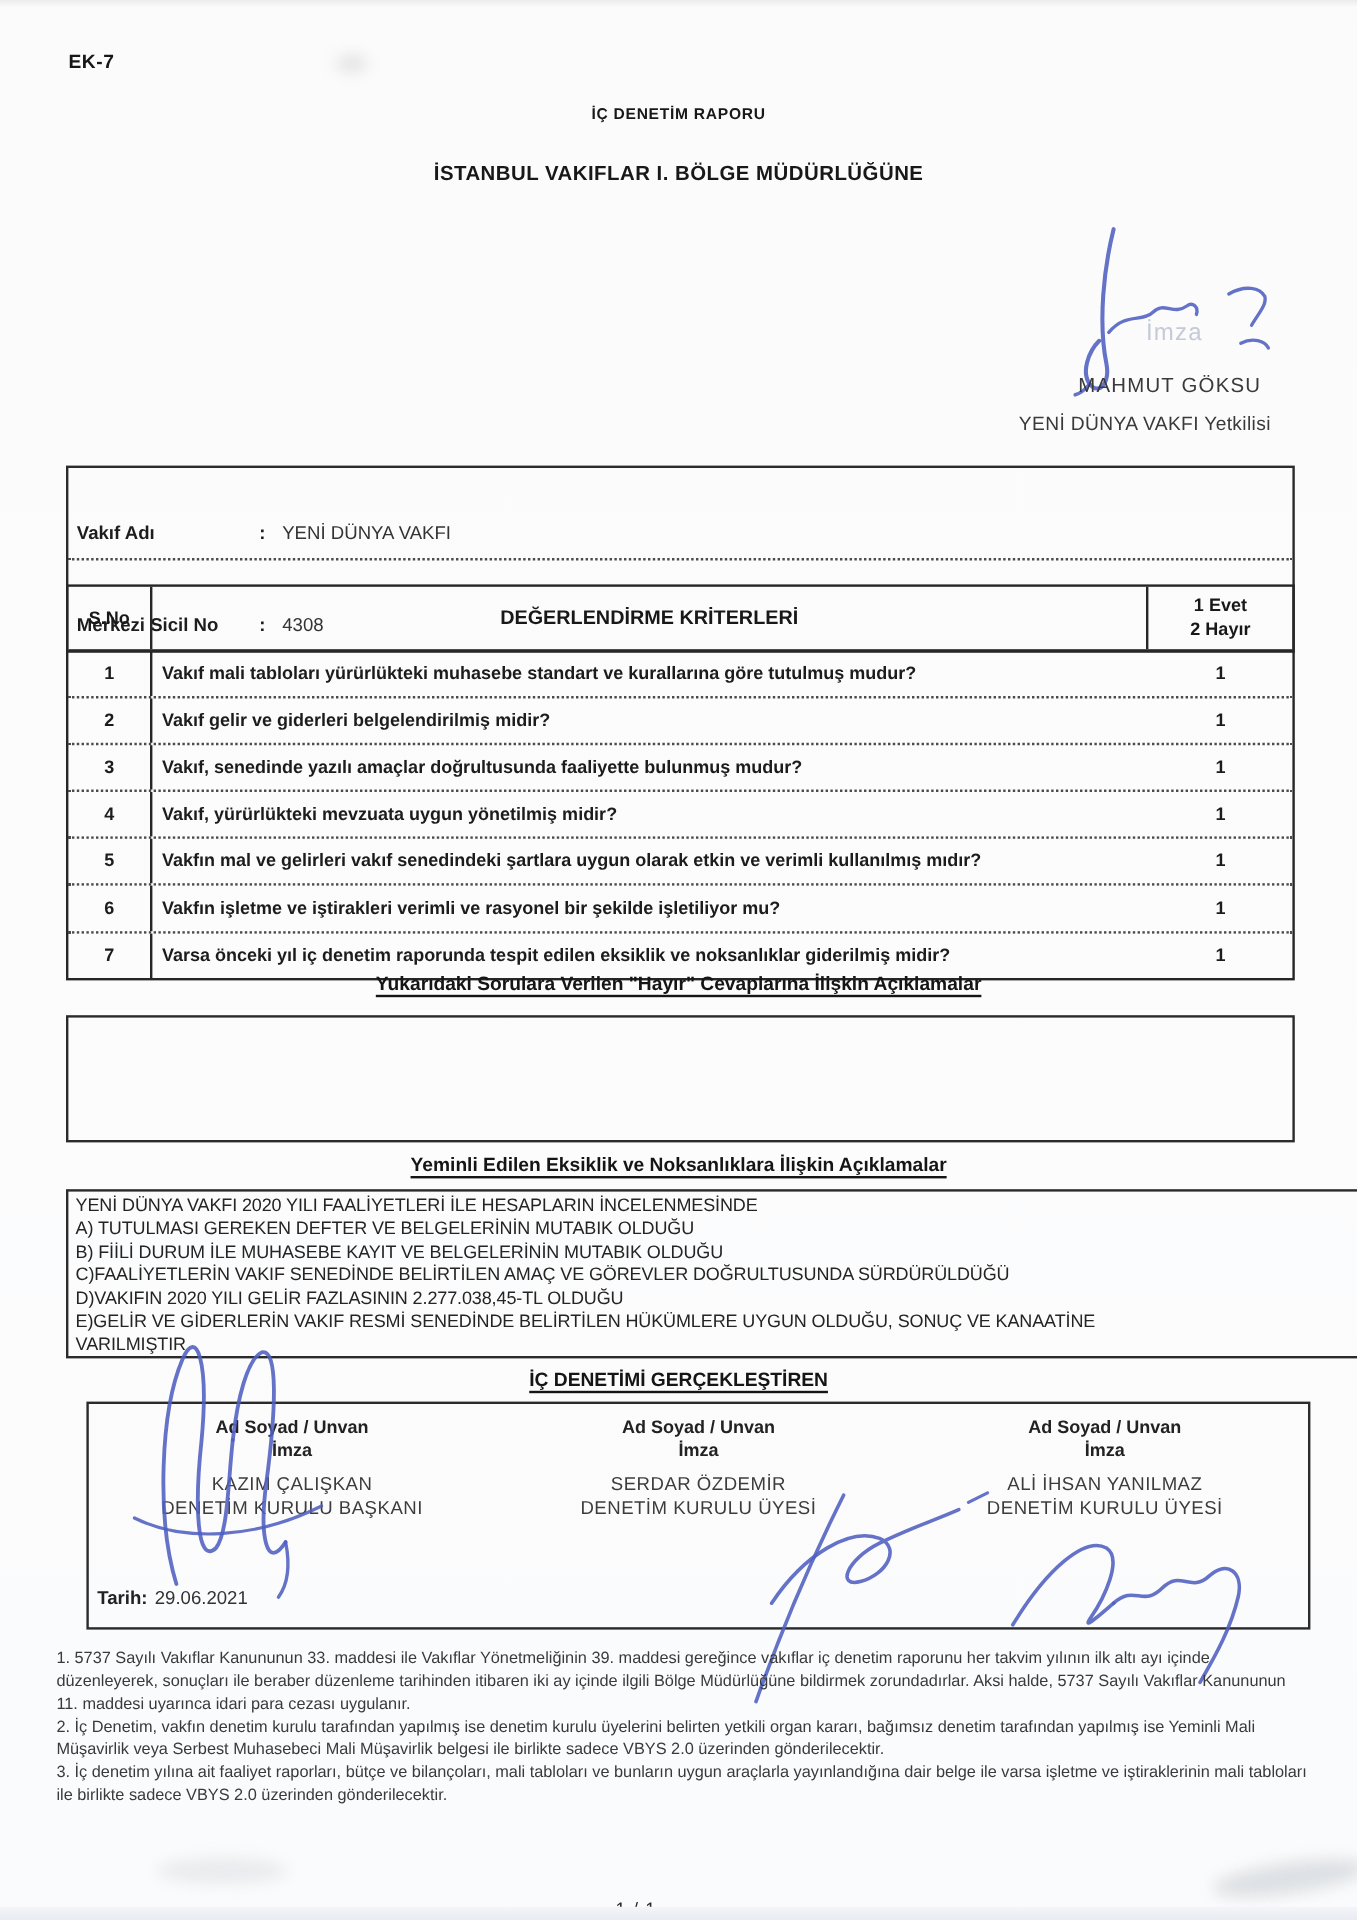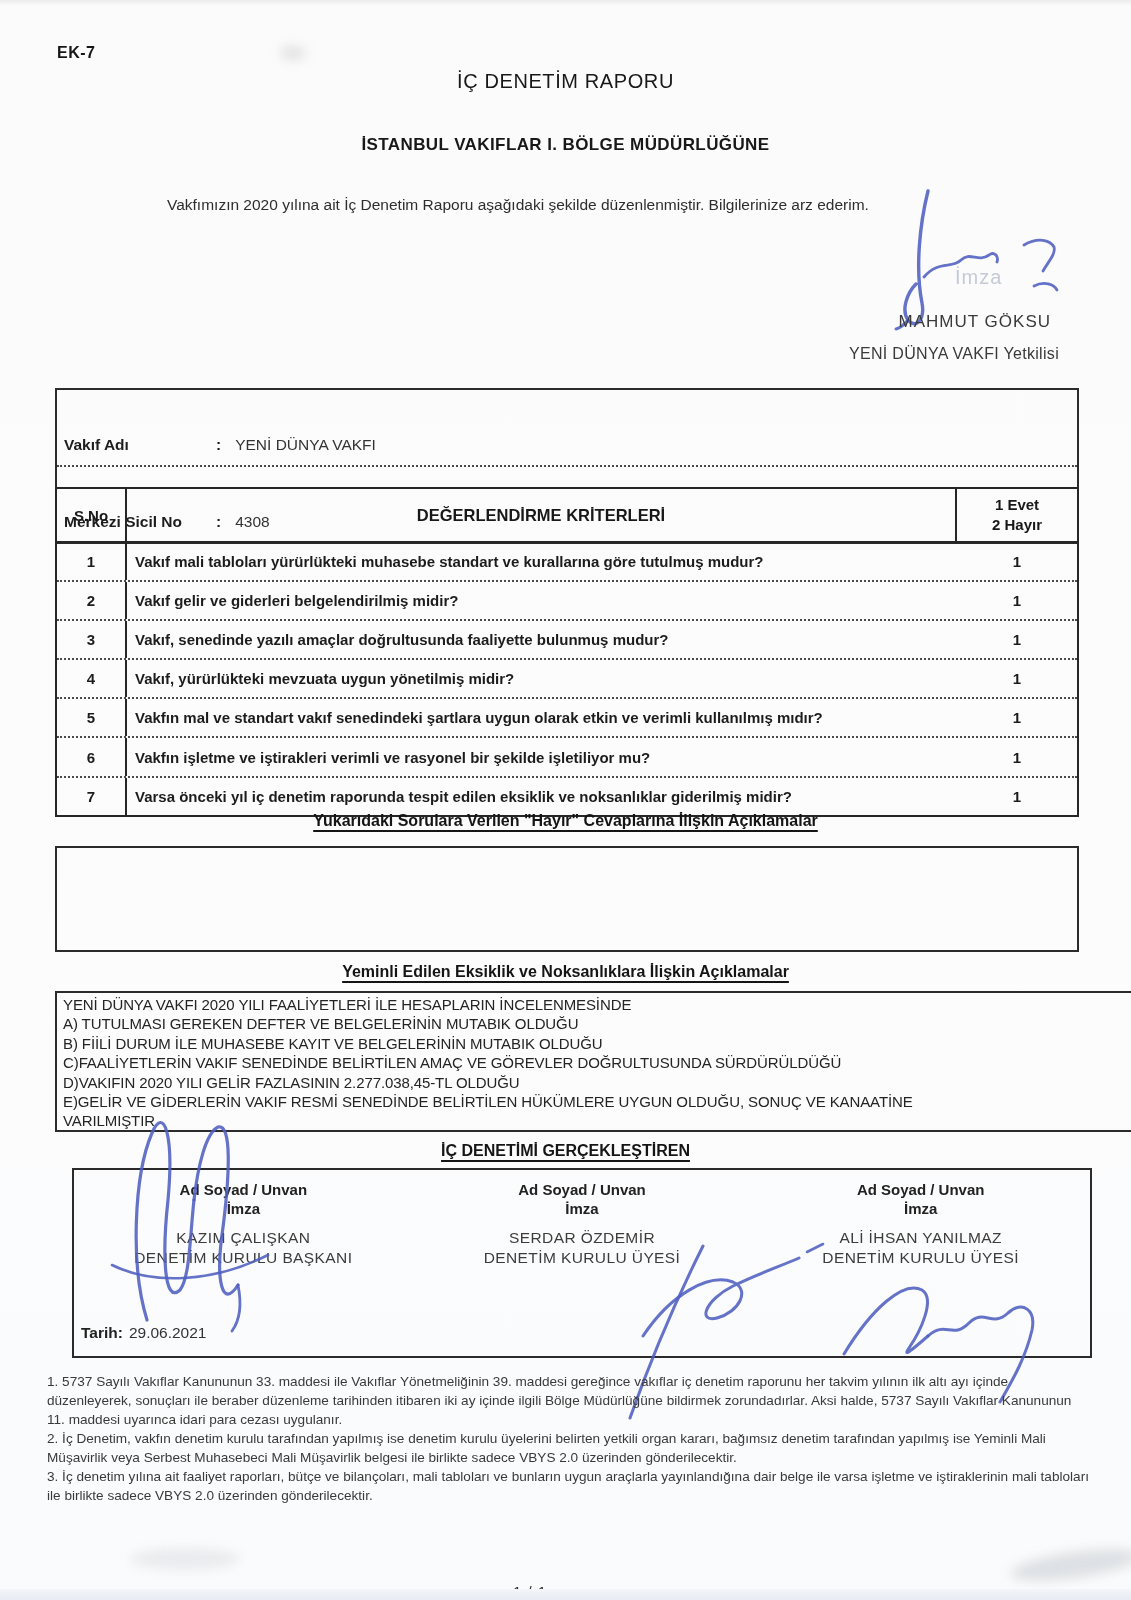--- a/index.html
+++ b/index.html
@@ -11,21 +11,21 @@
     font-family:"Liberation Sans", sans-serif;
     color:#1f1f1f;
     overflow:hidden;
   }
   .abs{position:absolute;}
   .center{left:0;right:0;text-align:center;}
   .u{text-decoration:underline;text-decoration-thickness:1.5px;text-underline-offset:4px;}
 
   
   .ek7{left:57px;top:44px;font-size:16px;font-weight:bold;letter-spacing:.5px;color:#161616;}
-  .report-title{top:70px;font-size:20px;font-weight:normal;letter-spacing:.6px;color:#181818;}
+  .report-title{top:87px;font-size:13px;font-weight:bold;letter-spacing:.6px;color:#181818;}
   .addressee{top:135px;font-size:17px;font-weight:bold;letter-spacing:.4px;color:#181818;}
   .intro{left:167px;top:196px;font-size:15.5px;color:#2e2e2e;}
 
   .imza-mark{left:955px;top:266px;font-size:20px;color:#c5cad6;letter-spacing:1px;filter:blur(.4px);}
   .sig-name{right:80px;top:312px;font-size:17px;color:#3a3a3a;letter-spacing:1px;text-align:right;}
   .sig-title{right:72px;top:345px;font-size:16px;color:#3a3a3a;letter-spacing:.3px;text-align:right;}
 
   
   .info-box{left:55px;top:388px;width:1020px;border:2px solid #2b2b2b;background:transparent;}
   .info-row{display:flex;align-items:center;height:40px;font-size:15.5px;margin-top:35px;}
@@ -90,21 +90,20 @@
 </style>
 </head>
 <body>
 
 <div class="sheet">
   <div class="top-edge"></div>
 
   <div class="abs ek7">EK-7</div>
   <div class="abs center report-title">İÇ DENETİM RAPORU</div>
   <div class="abs center addressee">İSTANBUL VAKIFLAR I. BÖLGE MÜDÜRLÜĞÜNE</div>
-  <div class="abs intro">Vakfımızın 2020 yılına ait İç Denetim Raporu aşağıdaki şekilde düzenlenmiştir. Bilgilerinize arz ederim.</div>
 
   <div class="abs imza-mark">İmza</div>
   <svg class="ink" style="left:858px;top:183px;" width="240" height="155" viewBox="0 0 240 155">
     <path d="M 70 8 C 62 40, 57 85, 64 120 C 67 136, 58 147, 50 137 C 43 127, 49 110, 58 101" stroke-width="3.4"></path>
     <path d="M 66 94 C 80 77, 94 86, 103 77 C 112 68, 120 80, 131 72 C 136 68, 141 73, 139 79" stroke-width="2.8"></path>
     <path d="M 166 62 C 180 54, 192 57, 196 64 C 198 71, 190 79, 185 88" stroke-width="2.8"></path>
     <path d="M 176 103 C 186 98, 196 101, 199 107" stroke-width="2.8"></path>
     <path d="M 50 137 C 46 142, 42 145, 38 146" stroke-width="3"></path>
   </svg>
   <div class="abs sig-name">MAHMUT GÖKSU</div>
@@ -147,21 +146,21 @@
       <div class="col-text">Vakıf, senedinde yazılı amaçlar doğrultusunda faaliyette bulunmuş mudur?</div>
       <div class="col-ans">1</div>
     </div>
     <div class="crit-row">
       <div class="col-no">4</div>
       <div class="col-text">Vakıf, yürürlükteki mevzuata uygun yönetilmiş midir?</div>
       <div class="col-ans">1</div>
     </div>
     <div class="crit-row">
       <div class="col-no">5</div>
-      <div class="col-text">Vakfın mal ve standart vakıf senedindeki şartlara uygun olarak etkin ve verimli kullanılmış mıdır?</div>
+      <div class="col-text">Vakfın mal ve gelirleri vakıf senedindeki şartlara uygun olarak etkin ve verimli kullanılmış mıdır?</div>
       <div class="col-ans">1</div>
     </div>
     <div class="crit-row">
       <div class="col-no">6</div>
       <div class="col-text">Vakfın işletme ve iştirakleri verimli ve rasyonel bir şekilde işletiliyor mu?</div>
       <div class="col-ans">1</div>
     </div>
     <div class="crit-row">
       <div class="col-no">7</div>
       <div class="col-text">Varsa önceki yıl iç denetim raporunda tespit edilen eksiklik ve noksanlıklar giderilmiş midir?</div>

